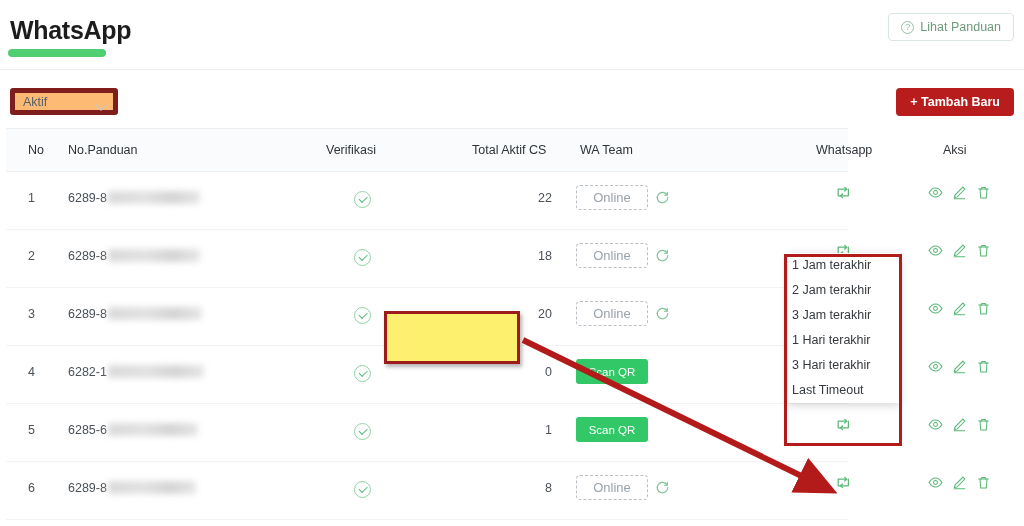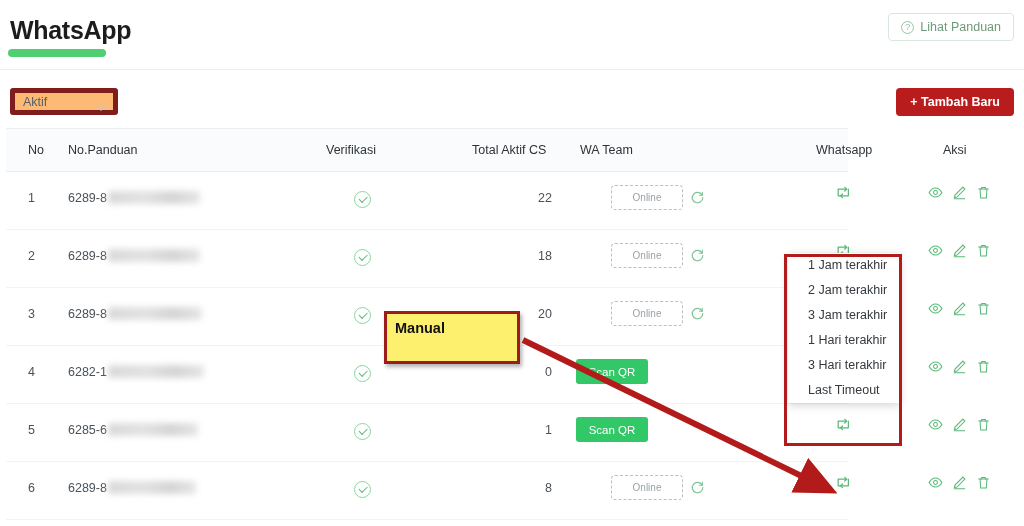--- a/index.html
+++ b/index.html
@@ -118,24 +118,23 @@
   .verify-icon::after {
     content:""; position:absolute; left: 4px; top: 4px;
     width: 7px; height: 3.5px;
     border-left: 1.6px solid #5ab878; border-bottom: 1.6px solid #5ab878;
     transform: rotate(-45deg);
   }
   .team-wrap { display:flex; align-items:center; gap: 7px; }
   .online-btn {
     width: 72px; height: 25px;
     border: 1.4px dashed #b8bfc5; border-radius: 4px;
-    background: #fff; color: #9aa2a9; font-size: 10px;
+    background: #fff; color: #9aa2a9; font-size: 13px;
     display:flex; align-items:center; justify-content:center;
     cursor: pointer;
-    margin-left: 35px;
   }
   .refresh-icon { width: 15px; height: 15px; display:block; }
   .scanqr-btn {
     width: 72px; height: 25px;
     background: #32c767; border: none; border-radius: 3px;
     color:#fff; font-size: 11.5px;
     display:flex; align-items:center; justify-content:center;
     cursor: pointer;
   }
   .sync-icon { width: 16px; height: 15px; display:block; cursor:pointer; }
@@ -145,21 +144,21 @@
   
   .dropdown {
     position: absolute; left: 788px; top: 253px;
     width: 112px;
     background: #ffffff;
     box-shadow: 0 2px 9px rgba(0,0,0,0.18);
     z-index: 40;
   }
   .dd-item {
     height: 25px; line-height: 25px;
-    padding-left: 20px;
+    padding-left: 4px;
     font-size: 12.5px; color: #34393e; white-space: nowrap;
     cursor: pointer;
   }
 
   
   .anno-box {
     position: absolute; left: 384px; top: 311px;
     width: 136px; height: 53px;
     background: #fdf06f; border: 3px solid #9c1c1c;
     box-shadow: 2px 3px 4px rgba(0,0,0,0.3);
@@ -480,18 +479,17 @@
   <svg class="anno-arrow">
     <defs>
       <marker id="ah" markerWidth="7" markerHeight="7" refX="4.5" refY="3.2" orient="auto">
         <path d="M0,0 L7,3.2 L0,6.4 Z" fill="#b31b1b"></path>
       </marker>
     </defs>
     <line x1="523" y1="340" x2="824" y2="487" stroke="#b31b1b" stroke-width="6" marker-end="url(#ah)"></line>
   </svg>
 
   <div class="anno-box">
-    <div class="anno-line">Manual</div>
   </div>
 
   <div class="anno-rect"></div>
 
 </div>
 
 </body></html>

